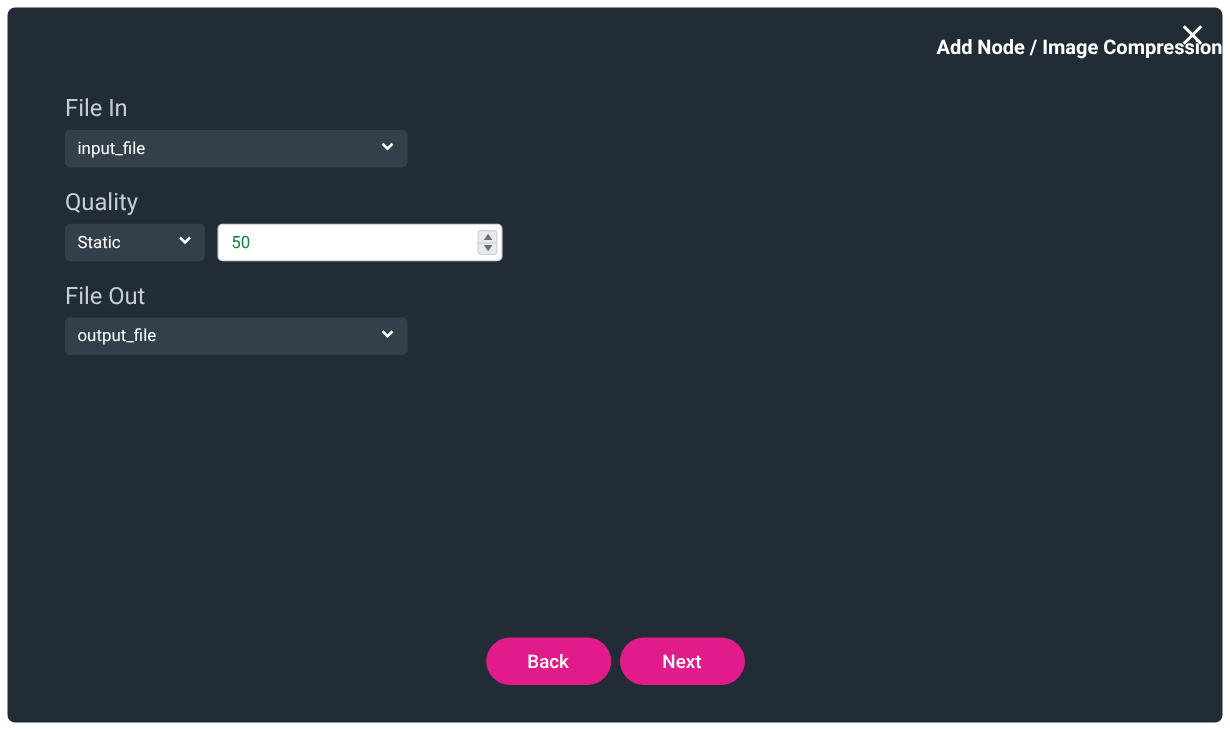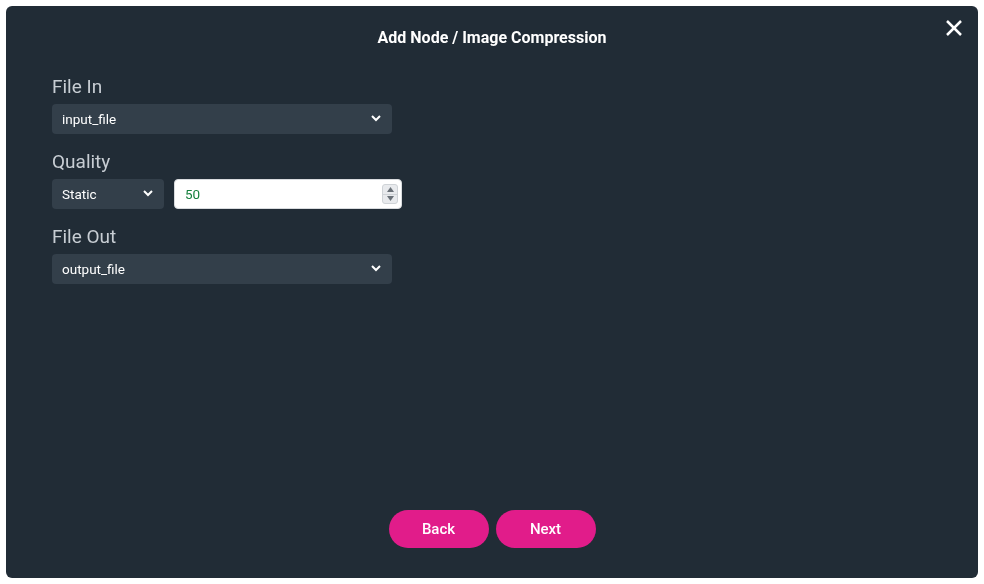--- a/index.html
+++ b/index.html
@@ -37,21 +37,21 @@
       align-items: center;
       justify-content: center;
     }
     .close-btn svg {
       width: 18px;
       height: 18px;
       stroke: #fff;
       stroke-width: 2.5;
     }
     .header {
-      text-align: center;
+      text-align: right;
       padding-top: 22px;
       padding-bottom: 10px;
     }
     .header h1 {
       font-size: 16px;
       font-weight: 700;
       color: #fff;
     }
     .content {
       padding: 18px 46px 0 46px;
@@ -70,21 +70,21 @@
       position: relative;
       background: #333f4a;
       border-radius: 4px;
       height: 30px;
       display: flex;
       align-items: center;
       padding: 0 34px 0 10px;
       font-size: 13.5px;
       color: #fff;
       cursor: pointer;
-      width: 340px;
+      width: 274px;
     }
     .select-dark.small {
       width: 112px;
     }
     .chevron {
       position: absolute;
       right: 10px;
       top: 50%;
       transform: translateY(-50%);
       pointer-events: none;

